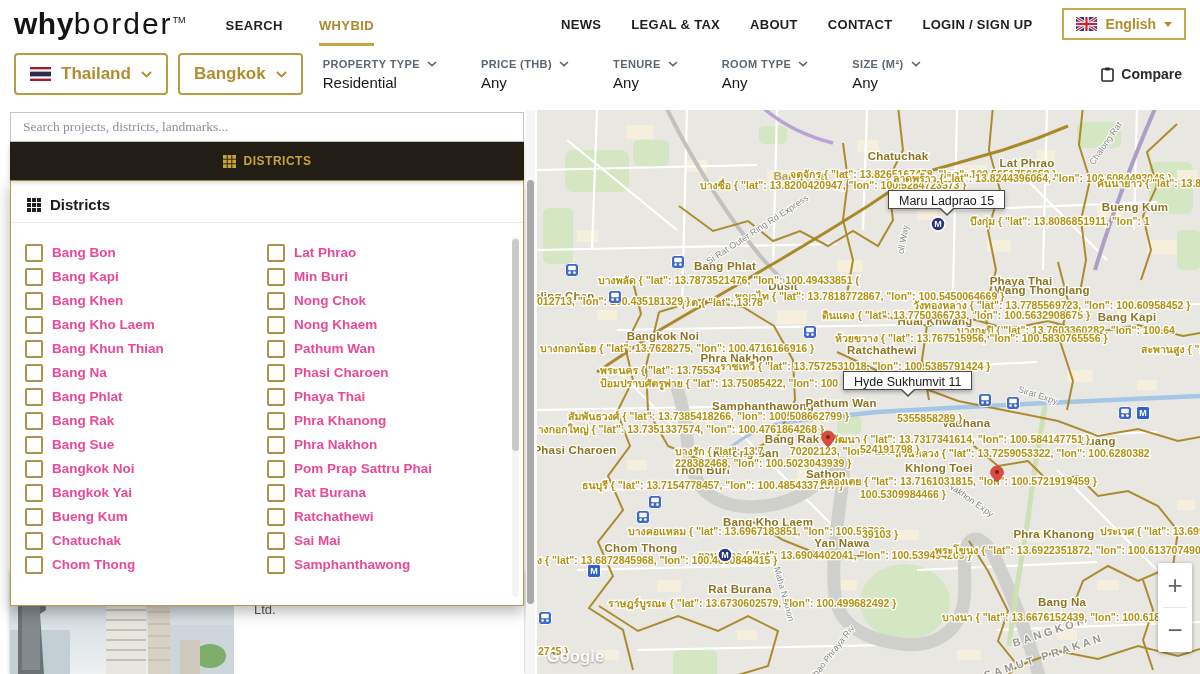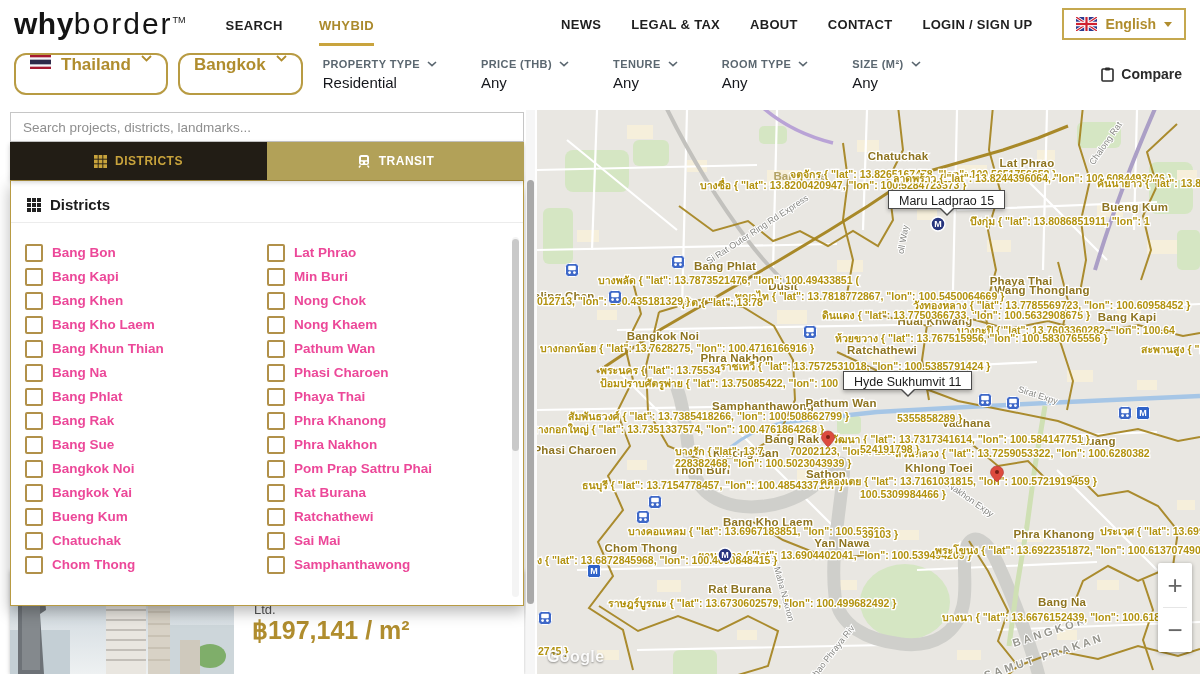--- a/index.html
+++ b/index.html
@@ -12,32 +12,32 @@
   .logo sup{font-size:9px;font-weight:400;letter-spacing:0;}
   .mainnav{display:flex;gap:36px;margin-left:40px;align-items:flex-start;}
   .nav-item{font-size:13px;font-weight:700;color:#1f1f1f;letter-spacing:.4px;padding:16px 0 10px 0;border-bottom:3px solid transparent;cursor:pointer;}
   .nav-item.active{color:#ab8a2c;border-bottom-color:#c9a43e;}
   .rightnav{margin-left:auto;display:flex;gap:30px;align-items:center;margin-right:14px;}
   .rnav-item{font-size:13px;font-weight:700;color:#1f1f1f;letter-spacing:.3px;cursor:pointer;white-space:nowrap;}
   .lang-btn{border:2px solid #c5a84f;padding:6px 12px;display:flex;gap:8px;align-items:center;color:#b08d2e;font-size:14px;font-weight:600;cursor:pointer;background:#fff;}
   .caret-down{width:0;height:0;border-left:4px solid transparent;border-right:4px solid transparent;border-top:5px solid #b08d2e;}
   
   .filterbar{position:absolute;left:0;top:48px;width:1200px;height:52px;background:#fff;display:flex;align-items:center;z-index:20;}
-  .sel-btn{height:38px;border:2px solid #b89b43;border-radius:12px;display:flex;align-items:flex-start;gap:10px;padding:0 14px;color:#b08d2e;font-size:17px;font-weight:600;cursor:pointer;background:#fff;}
+  .sel-btn{height:38px;border:2px solid #b89b43;border-radius:4px;display:flex;align-items:center;gap:10px;padding:0 14px;color:#b08d2e;font-size:17px;font-weight:600;cursor:pointer;background:#fff;}
   .sel-btn:first-child{margin-left:14px;}
   .sel-btn + .sel-btn{margin-left:10px;}
   .chev{display:inline-block;}
   .fgroup{margin-left:44px;cursor:pointer;}
   .fgroup.first{margin-left:20px;}
   .flabel{font-size:11px;font-weight:700;color:#5b6770;letter-spacing:.4px;display:flex;align-items:center;gap:7px;white-space:nowrap;}
   .fvalue{font-size:15px;color:#15171c;margin-top:4px;}
   .compare{margin-left:auto;margin-right:18px;display:flex;gap:7px;align-items:center;font-size:14px;font-weight:700;color:#2b2b2b;cursor:pointer;}
   
   .searchbox{position:absolute;left:10px;top:112px;width:512px;height:28px;border:1px solid #c6c6c6;background:#fff;z-index:30;display:flex;align-items:center;}
-  .searchbox input{border:0;outline:0;width:100%;font-size:13.5px;color:#b91c1c;padding:0 12px;font-family:Liberation Sans, sans-serif;background:transparent;}
+  .searchbox input{border:0;outline:0;width:100%;font-size:13.5px;color:#b91c1c;padding:0 12px;font-family:Liberation Serif, serif;background:transparent;}
   .searchbox input::placeholder{color:#8f8f8f;}
   .tabs{position:absolute;left:10px;top:142px;width:514px;height:38px;display:flex;z-index:30;box-shadow:0 2px 5px rgba(0,0,0,.2);}
   .tab{flex:1;display:flex;align-items:center;justify-content:center;gap:8px;font-size:12px;font-weight:700;letter-spacing:.5px;color:#fff;background:#b2a158;cursor:pointer;}
   .tab.active{background:#221d15;color:#c8a33c;}
   .dropdown{position:absolute;left:10px;top:180px;width:512px;height:424px;background:#fff;border:1px solid #b89b43;z-index:29;box-shadow:0 6px 14px rgba(0,0,0,.28);}
   .dd-head{display:flex;align-items:center;gap:9px;padding:15px 16px 9px 16px;font-size:15px;font-weight:700;color:#1c1c1c;border-bottom:1px solid #ececec;}
   .dcol{position:absolute;top:62px;}
   .dcol.c1{left:14px;width:228px;}
   .dcol.c2{left:256px;width:236px;}
   .drow{display:flex;align-items:center;height:19px;margin-bottom:5px;cursor:pointer;}
@@ -470,21 +470,20 @@
         </g>
       <rect x="138" y="20" width="22" height="84" fill="#d8d2c6"></rect>
       <g stroke="#b9b2a2" stroke-width="1.2">
           <path d="M138,30 h22 M138,42 h22 M138,54 h22 M138,66 h22 M138,78 h22 M138,90 h22"></path>
         </g>
       <ellipse cx="200" cy="86" rx="16" ry="12" fill="#7fae6a"></ellipse>
       <rect x="170" y="70" width="20" height="34" fill="#cfc9bd"></rect>
     </svg>
   </div>
   <div class="card-ltd">Ltd.</div>
-  <div class="card-price">฿197,141 / m²</div>
 </div>
 
 <div class="searchbox">
   <input type="text" placeholder="Search projects, districts, landmarks..." style="">
 </div>
 
 <div class="tabs">
   <div class="tab active">
     <svg width="13" height="13" viewBox="0 0 14 14" fill="currentColor">
         <rect width="4" height="4"></rect>
@@ -492,30 +491,20 @@
         <rect x="10" width="4" height="4"></rect>
         <rect y="5" width="4" height="4"></rect>
         <rect x="5" y="5" width="4" height="4"></rect>
         <rect x="10" y="5" width="4" height="4"></rect>
         <rect y="10" width="4" height="4"></rect>
         <rect x="5" y="10" width="4" height="4"></rect>
         <rect x="10" y="10" width="4" height="4"></rect>
       </svg>
     <span>DISTRICTS</span>
   </div>
-  <div class="tab">
-    <svg width="14" height="14" viewBox="0 0 14 14">
-        <rect x="2" y="1" width="10" height="10" rx="2.5" fill="#fff"></rect>
-        <rect x="4" y="3" width="6" height="3.2" fill="#b2a158"></rect>
-        <circle cx="4.8" cy="8.6" r="1.2" fill="#b2a158"></circle>
-        <circle cx="9.2" cy="8.6" r="1.2" fill="#b2a158"></circle>
-        <path d="M3.5,11.5 L2,13.5 M10.5,11.5 L12,13.5" stroke="#fff" stroke-width="1.4"></path>
-      </svg>
-    <span>TRANSIT</span>
-  </div>
 </div>
 
 <div class="dropdown">
   <div class="dd-head">
     <svg width="14" height="14" viewBox="0 0 14 14" fill="#222">
         <rect width="4" height="4"></rect>
         <rect x="5" width="4" height="4"></rect>
         <rect x="10" width="4" height="4"></rect>
         <rect y="5" width="4" height="4"></rect>
         <rect x="5" y="5" width="4" height="4"></rect>

